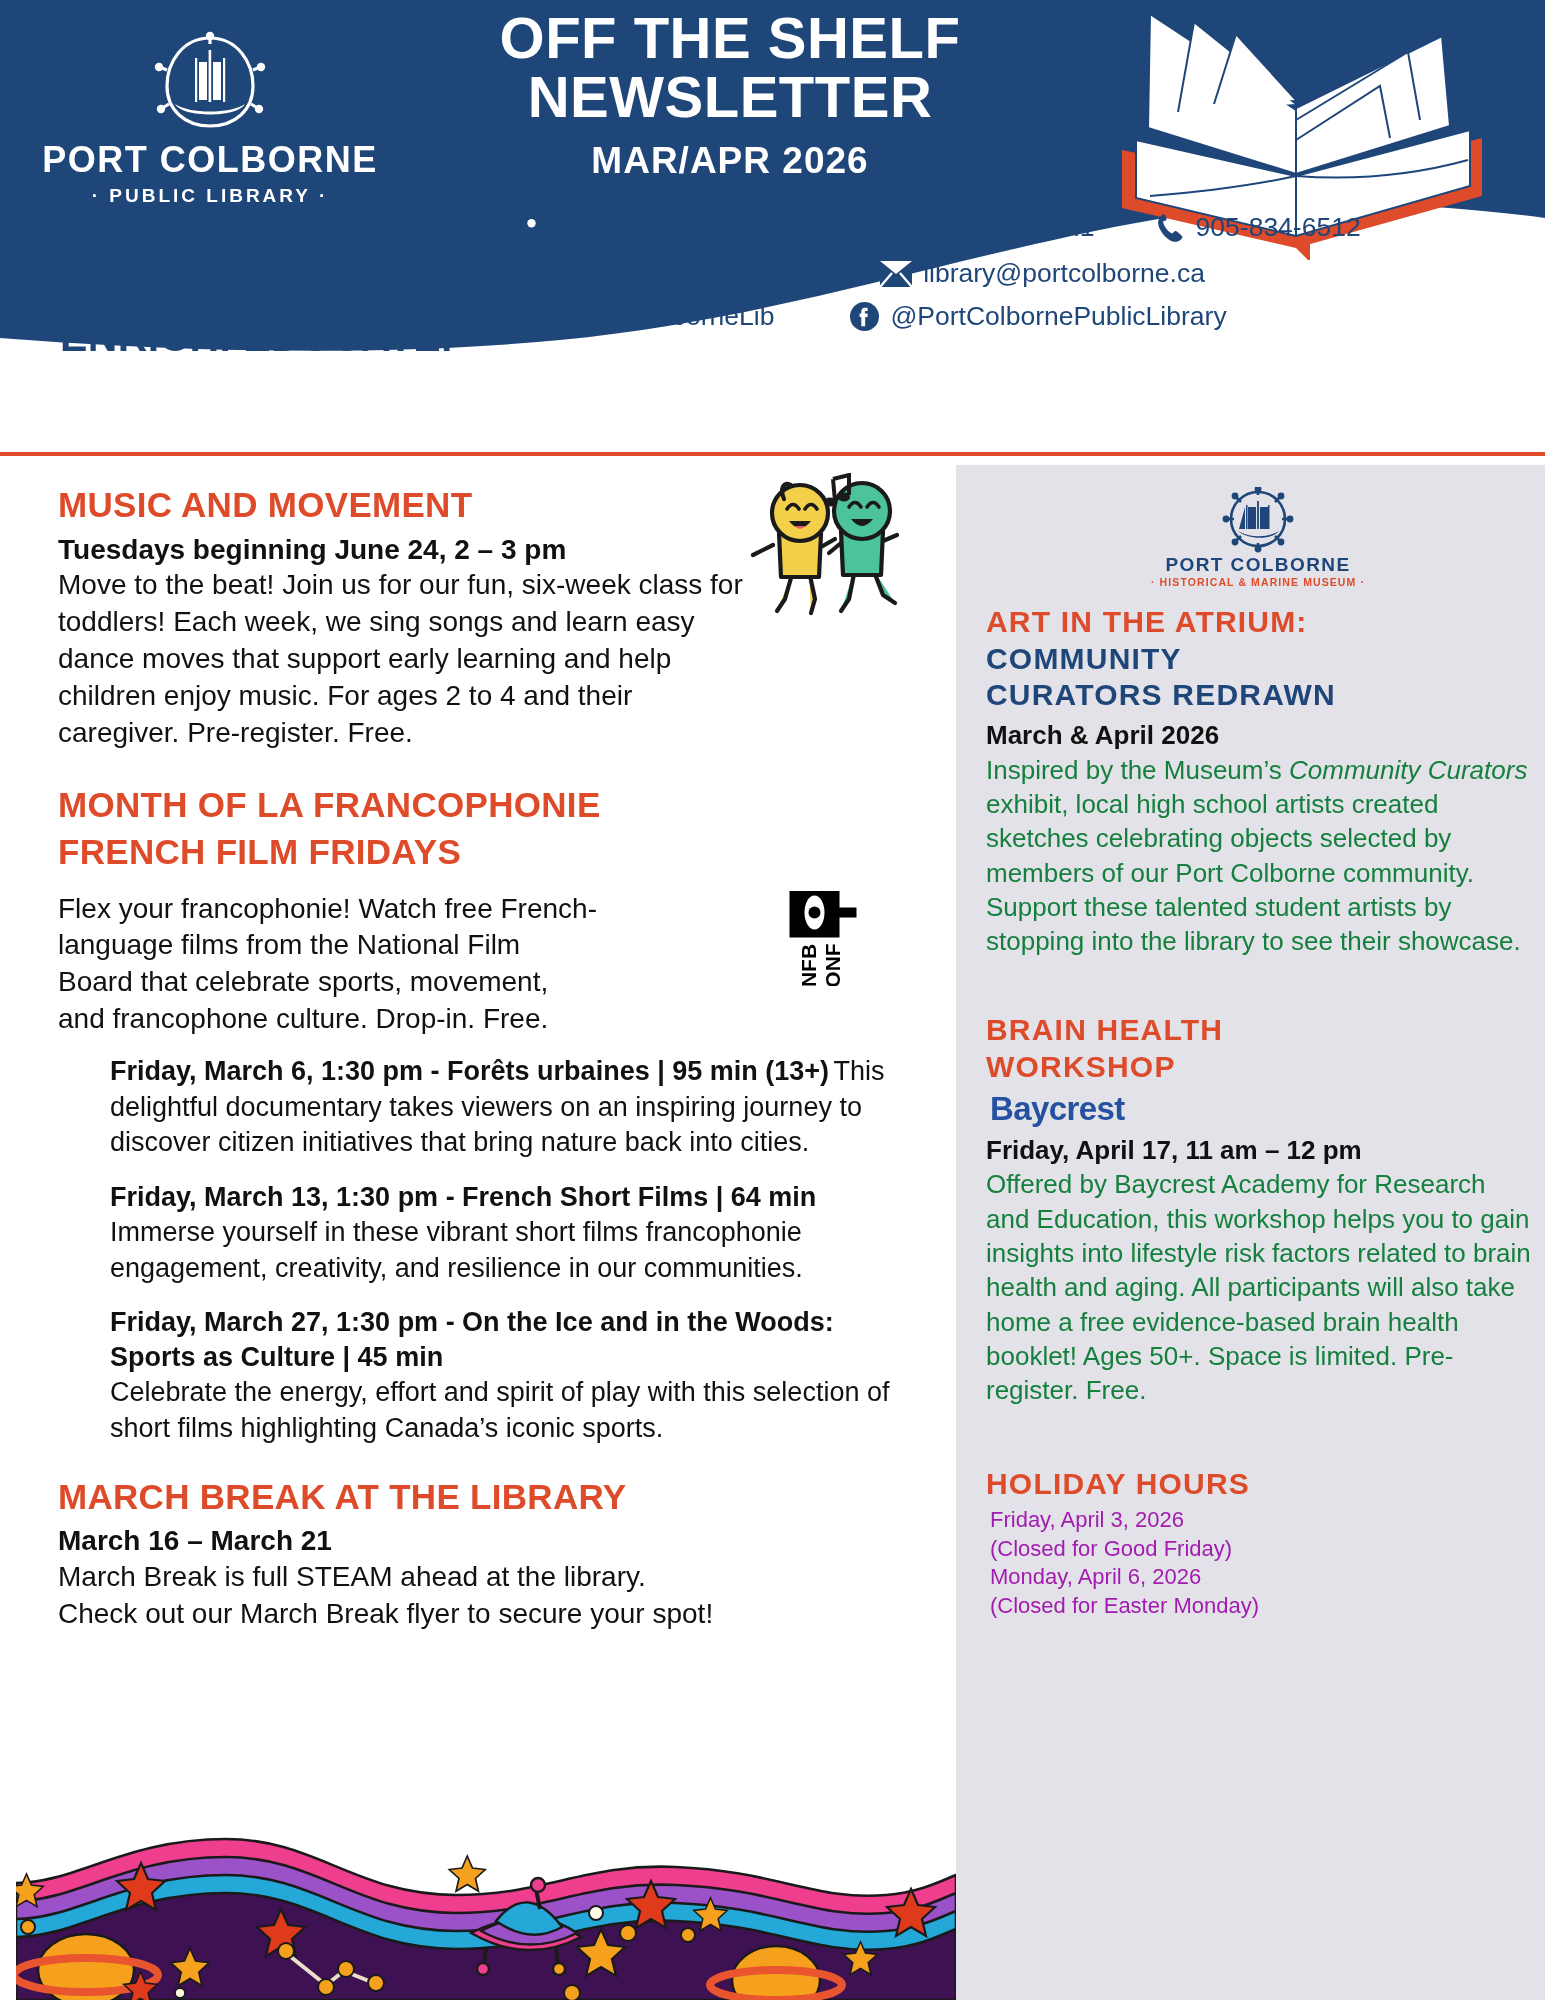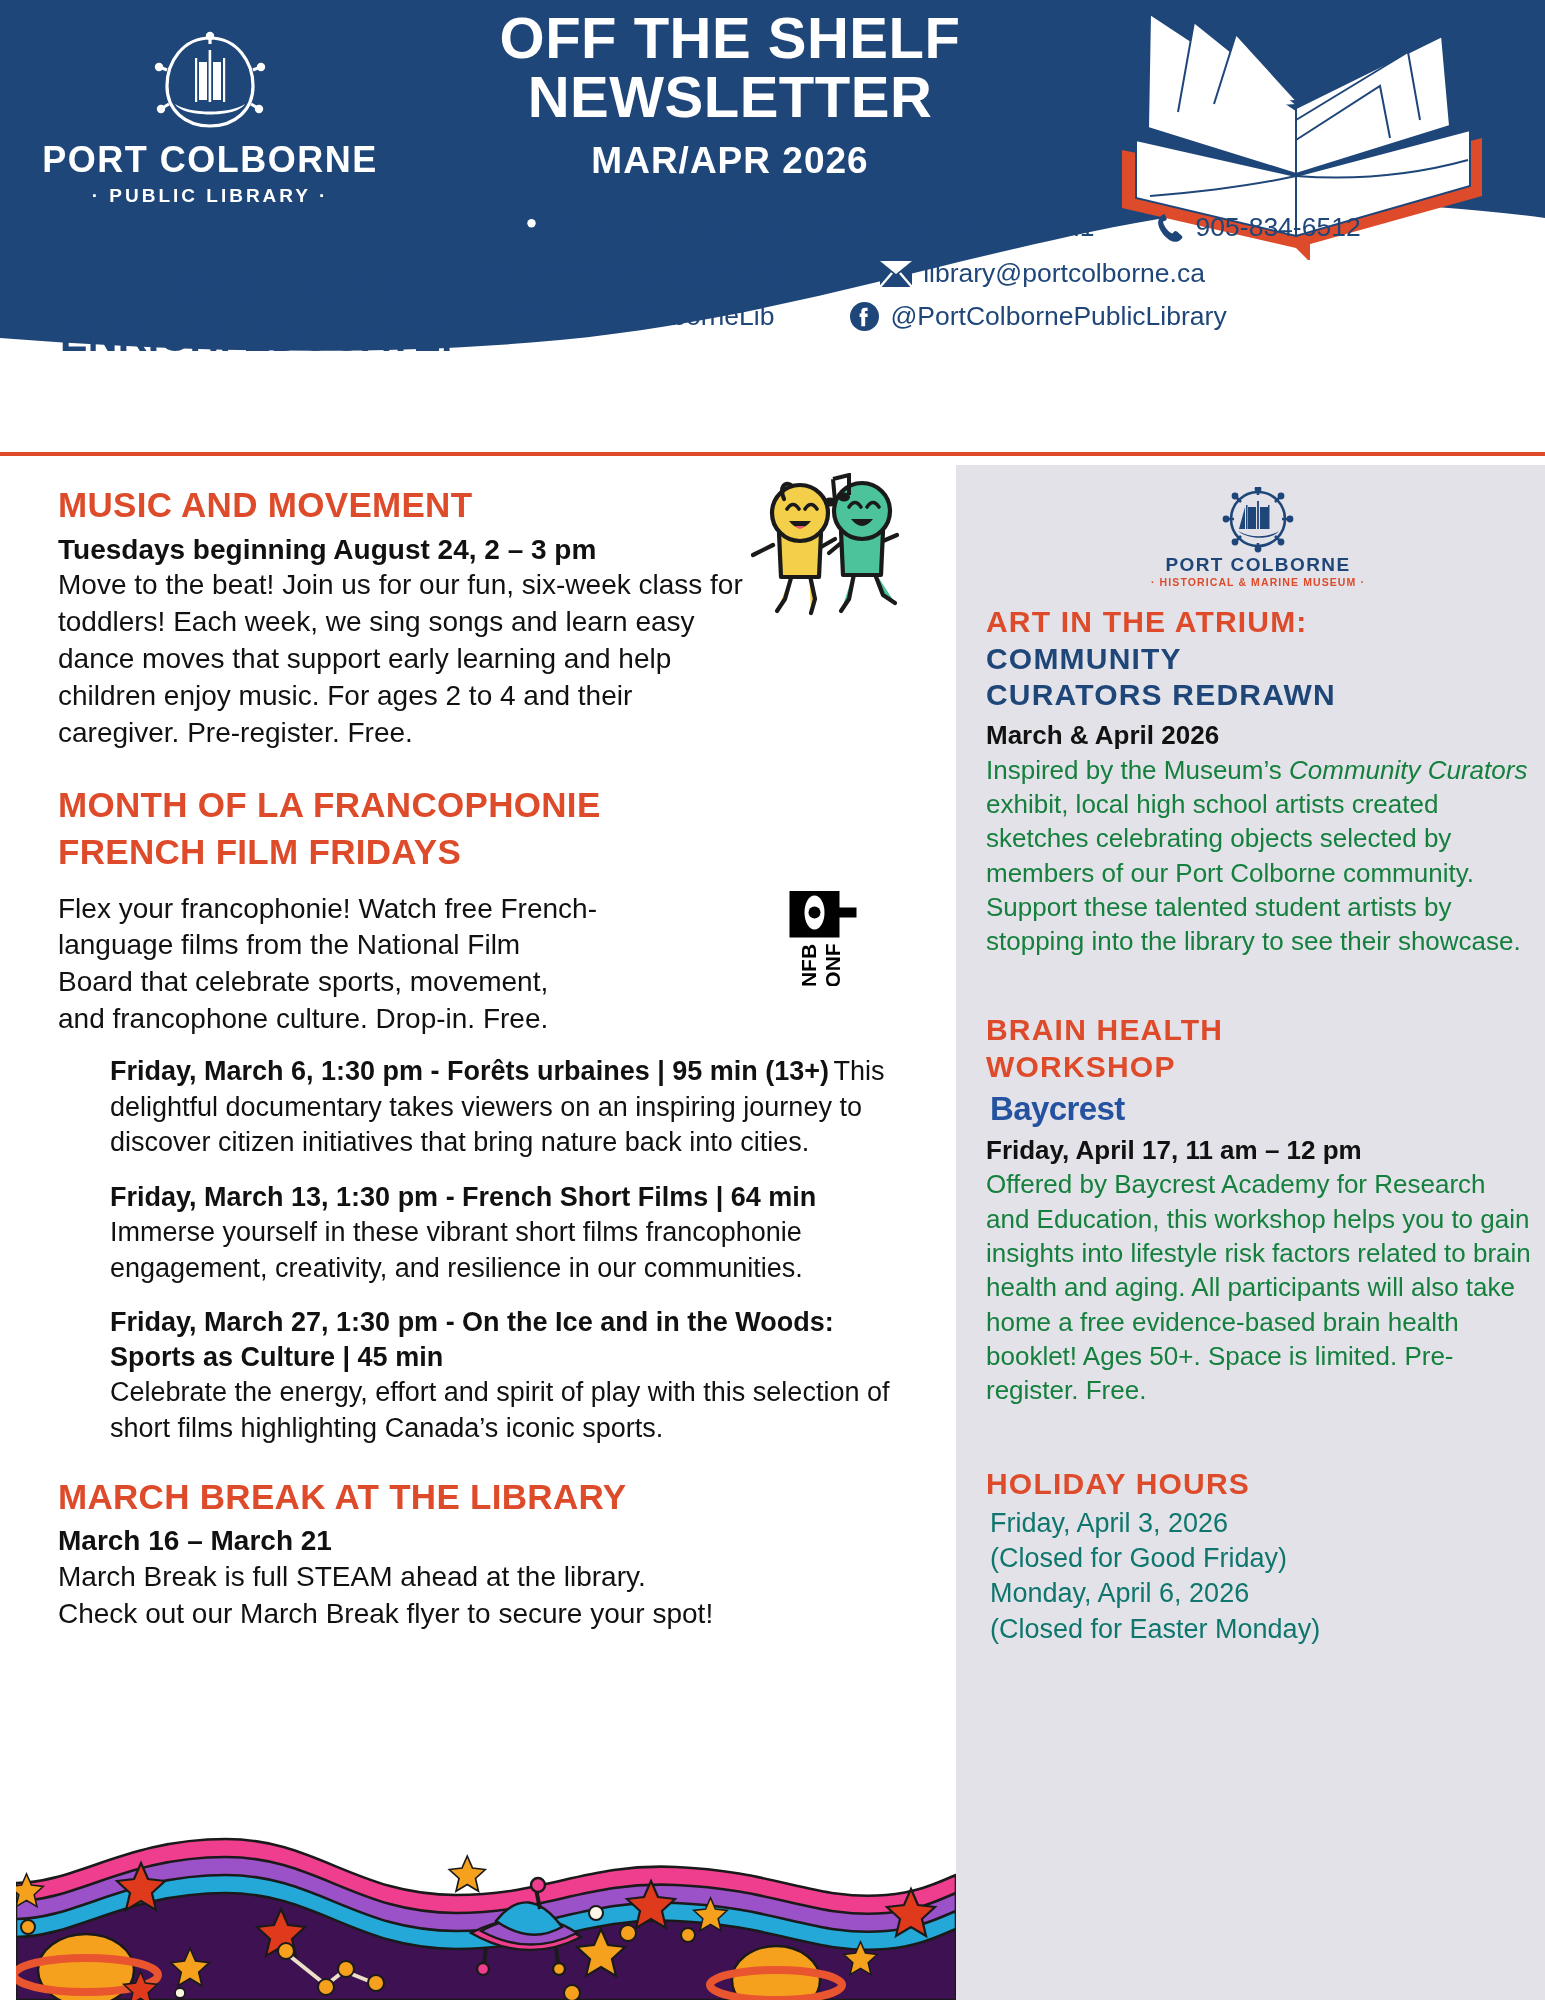--- a/index.html
+++ b/index.html
@@ -113,21 +113,21 @@
   .r-body { font-size:26px; color:#15803d; line-height:1.32; }
   .r-body em { font-style:italic; }
 
   .museum-logo { width:225px; height:105px; margin:6px auto 12px auto; display:block; }
 
   .baycrest {
     color:#2552a0; font-size:33px; font-weight:bold; letter-spacing:-0.6px;
     margin:4px 0 6px 4px;
   }
 
-  .holiday-list { font-size:27px; color:#0f766e; line-height:1.30; margin-left:4px; }
+  .holiday-list { font-size:22px; color:#a21caf; line-height:1.30; margin-left:4px; }
 
   
   .space-art {
     position:absolute; left:0; bottom:0; width:940px; height:175px;
   }
 </style>
 </head>
 <body>
 
 <div class="header">
@@ -292,21 +292,21 @@
         <path d="M114 46 q11 14 22 0 Z"></path>
         <path d="M96 6 L98 28 M96 6 L112 2 L112 22" stroke="#1a1a1a" stroke-width="4" fill="none"></path>
         <ellipse cx="93" cy="29" rx="6" ry="4.6"></ellipse>
         <ellipse cx="107" cy="24" rx="6" ry="4.6"></ellipse>
       </g>
       <path d="M58 53 q5 6 10 0" fill="#e8556d"></path>
     </svg>
 
     <div class="blk">
       <div class="l-head">MUSIC AND MOVEMENT</div>
-      <div class="l-bold" style="width:545px;">Tuesdays beginning August 24, 2 – 3 pm</div>
+      <div class="l-bold" style="width:545px;">Tuesdays beginning June 24, 2 – 3 pm</div>
       <div class="l-body" style="width:690px;">Move to the beat! Join us for our fun, six-week class for toddlers! Each week, we sing songs and learn easy dance moves that support early learning and help children enjoy music. For ages 2 to 4 and their caregiver. Pre-register. Free.</div>
     </div>
 
     <div class="blk" style="margin-top:34px; position:relative;">
       <div class="l-head">MONTH OF LA FRANCOPHONIE</div>
       <div class="l-head" style="margin-bottom:18px;">FRENCH FILM FRIDAYS</div>
 
       <div style="position:relative;">
         <svg class="nfb-logo" viewBox="0 0 110 95">
           <g transform="rotate(-90 55 47.5)">

